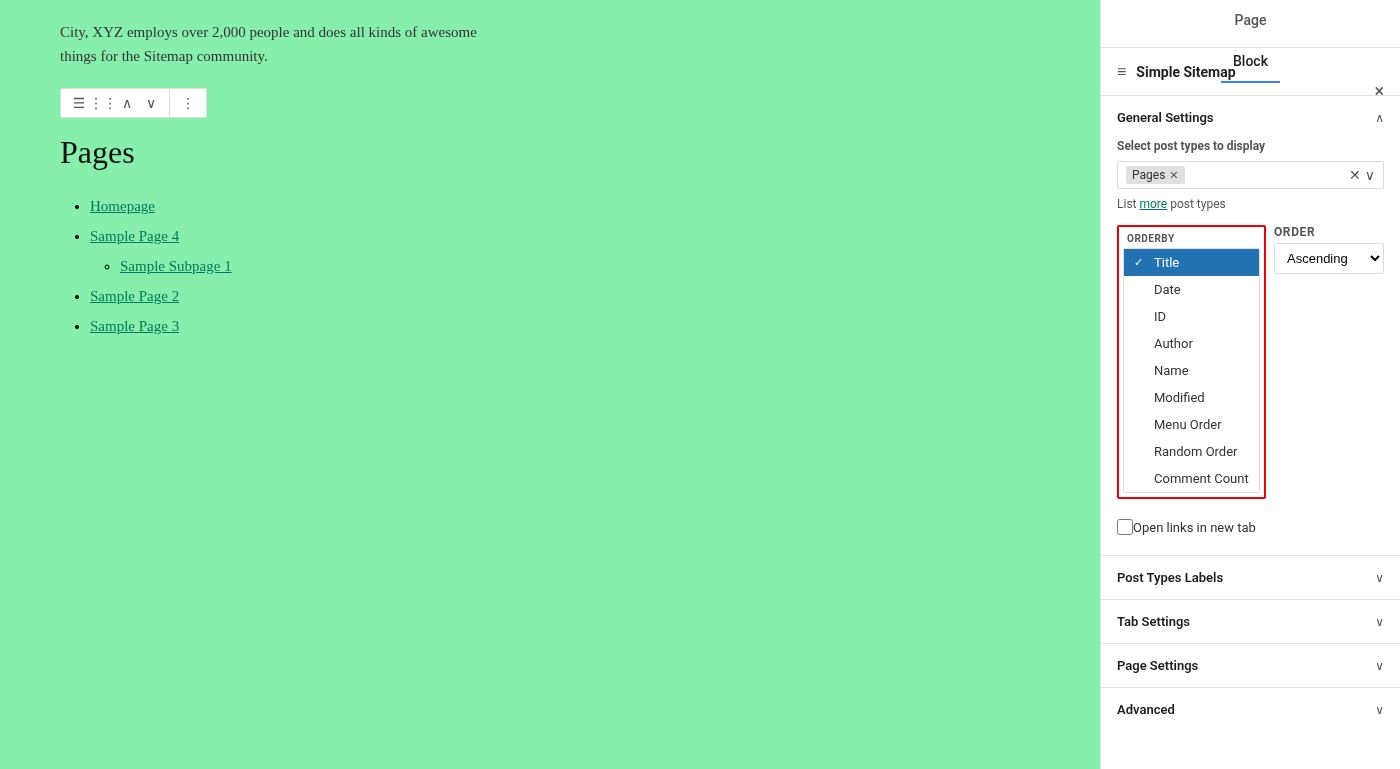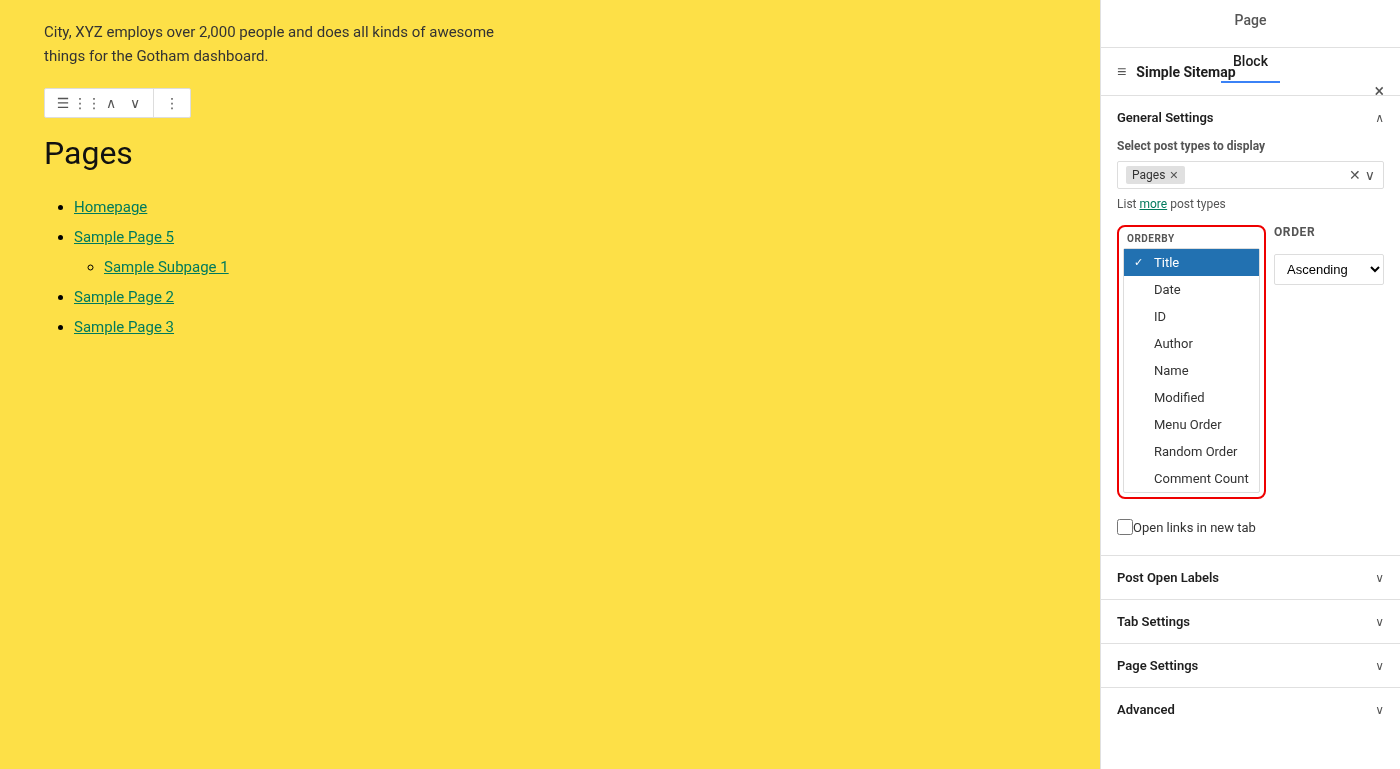--- a/index.html
+++ b/index.html
@@ -7,23 +7,24 @@
       font-family: -apple-system, BlinkMacSystemFont, "Segoe UI", Roboto, sans-serif;
       background: #fff;
       display: flex;
       height: 769px;
       overflow: hidden;
     }
 
     
     .main-content {
       flex: 1;
-      padding: 20px 44px;
-      background: #fde047;
+      padding: 20px 60px;
+      background: #86efac;
       overflow-y: auto;
+      font-family: Liberation Serif, serif;
     }
 
     .intro-text {
       font-size: 15px;
       line-height: 1.6;
       color: #333;
       margin-bottom: 20px;
       max-width: 700px;
     }
 
@@ -225,21 +226,21 @@
       display: flex;
       gap: 8px;
       align-items: flex-start;
       margin-bottom: 12px;
       position: relative;
     }
 
     .orderby-container {
       flex: 1;
       border: 2px solid #e00;
-      border-radius: 8px;
+      border-radius: 2px;
       padding: 4px;
       position: relative;
     }
 
     .orderby-label {
       font-size: 10px;
       font-weight: 700;
       color: #555;
       letter-spacing: 0.05em;
       padding: 2px 4px 4px;
@@ -282,21 +283,20 @@
       margin-bottom: 4px;
     }
     .order-select {
       width: 100%;
       padding: 6px 8px;
       border: 1px solid #ddd;
       border-radius: 2px;
       font-size: 13px;
       background: #fff;
       appearance: auto;
-      margin-top: 11px;
     }
 
     
     .checkbox-row {
       display: flex;
       align-items: center;
       padding: 8px 0 4px;
     }
     .checkbox-label {
       font-size: 13px;
@@ -311,41 +311,41 @@
     .advanced-section {
       border-bottom: none;
     }
   </style>
 </head>
 <body>
 
 <div class="main-content">
   <p class="intro-text">
     <span>City, XYZ employs over 2,000 people and does all kinds of awesome</span><br>
-    <span>things for the Gotham dashboard.</span>
+    <span>things for the Sitemap community.</span>
   </p>
 
   
   <div class="block-toolbar">
     <div class="block-toolbar-group">
       <div class="toolbar-icon">☰</div>
       <div class="toolbar-icon">⋮⋮</div>
       <div class="toolbar-icon">∧</div>
       <div class="toolbar-icon">∨</div>
     </div>
     <div class="block-toolbar-group">
       <div class="toolbar-icon">⋮</div>
     </div>
   </div>
 
   <h2 class="page-heading">Pages</h2>
 
   <ul class="sitemap-list">
     <li><a href="#">Homepage</a></li>
-    <li><a href="#">Sample Page 5</a>
+    <li><a href="#">Sample Page 4</a>
       <ul class="sitemap-sublist">
         <li><a href="#">Sample Subpage 1</a></li>
       </ul>
     </li>
     <li><a href="#">Sample Page 2</a></li>
     <li><a href="#">Sample Page 3</a></li>
   </ul>
 </div>
 
 <div class="sidebar">
@@ -439,21 +439,21 @@
 
       <div class="checkbox-row">
         <input type="checkbox" class="new-tab-checkbox" style="">
         <span class="checkbox-label">Open links in new tab</span>
       </div>
     </div>
   </div>
 
   <div class="sidebar-section collapsed-section">
     <div class="sidebar-section-header">
-      <span class="sidebar-section-title">Post Open Labels</span>
+      <span class="sidebar-section-title">Post Types Labels</span>
       <span class="sidebar-section-chevron">∨</span>
     </div>
   </div>
 
   <div class="sidebar-section collapsed-section">
     <div class="sidebar-section-header">
       <span class="sidebar-section-title">Tab Settings</span>
       <span class="sidebar-section-chevron">∨</span>
     </div>
   </div>

